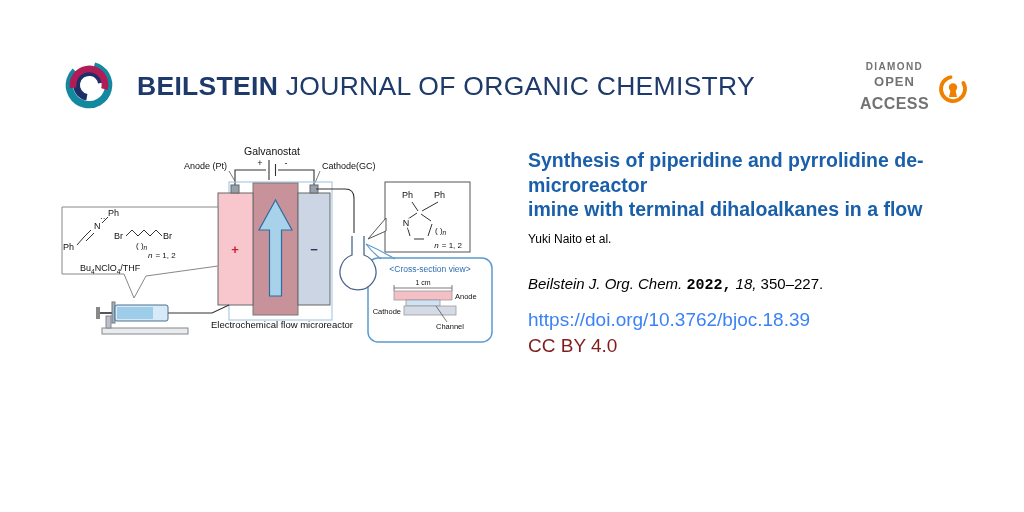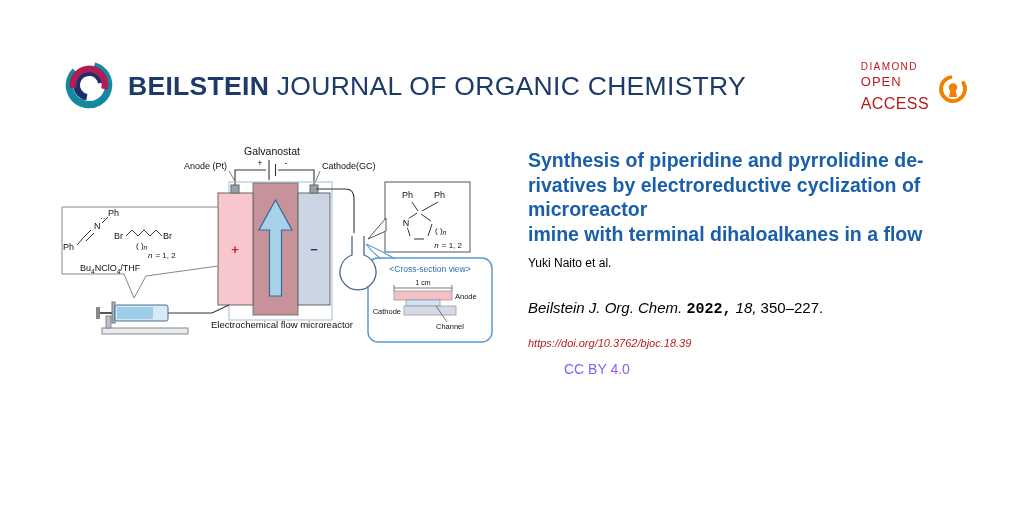--- a/index.html
+++ b/index.html
@@ -1,38 +1,38 @@
 <!DOCTYPE html>
 <html><head>
 <meta charset="utf-8">
 <style>
   html,body{margin:0;padding:0;background:#fff;}
   .page{position:relative;width:1024px;height:512px;background:#fff;overflow:hidden;
         font-family:"Liberation Sans",sans-serif;}
   
   .logo{position:absolute;left:60px;top:56px;width:58px;height:58px;}
-  .brand{position:absolute;left:128px;top:71px;font-size:26.5px;color:#1d3a6b;
+  .brand{position:absolute;left:137px;top:71px;font-size:26.5px;color:#1d3a6b;
          letter-spacing:.3px;white-space:nowrap;line-height:30px;}
   .brand .b{font-weight:700;}
   .brand .r{font-weight:400;}
   
   .oa{position:absolute;right:52px;top:62px;display:flex;align-items:center;gap:5px;}
-  .oa-text{text-align:left;color:#b91c1c;font-weight:400;line-height:1;}
+  .oa-text{text-align:center;color:#737373;font-weight:700;line-height:1;}
   .oa-l1{font-size:10px;letter-spacing:1.4px;margin-bottom:3px;}
   .oa-l2{font-size:13px;letter-spacing:1px;margin-bottom:8px;}
   .oa-l3{font-size:16px;letter-spacing:.4px;}
   
   .abstract{position:absolute;left:528px;top:148px;width:470px;color:#000;}
   .title-line{font-size:19.5px;font-weight:700;color:#1a5fa9;line-height:24.5px;white-space:nowrap;}
   .authors{margin-top:7px;font-size:12px;line-height:20px;color:#000;}
   .citation{margin-top:26px;font-size:15px;line-height:18px;color:#000;}
   .citation .it{}
   .citation .bold{font-weight:700;font-family:Liberation Mono, monospace;}
-  .doi{margin-top:16px;font-size:11px;line-height:17px;color:#b91c1c;font-style:italic;}
-  .license{margin-top:9px;font-size:14px;line-height:17px;color:#8b5cf6;margin-left:36px;}
+  .doi{margin-top:16px;font-size:19px;line-height:17px;color:#3b82f6;}
+  .license{margin-top:9px;font-size:19px;line-height:17px;color:#7f1d1d;}
   
   .diagram{position:absolute;left:50px;top:138px;width:455px;height:245px;}
   svg{font-family:"Liberation Sans",sans-serif;}
   svg text{fill:#111;}
   .t7{font-size:7px;} .t75{font-size:7.5px;} .t8{font-size:8px;}
   .t85{font-size:8.5px;} .t9{font-size:9px;} .t95{font-size:9.5px;} .t10{font-size:10.5px;}
   .mid{text-anchor:middle;} .end{text-anchor:end;}
   .it{font-style:italic;}
   .sub{font-size:6.5px;}
   .bond{stroke:#333;stroke-width:1;fill:none;}
@@ -172,21 +172,20 @@
       <text x="400" y="191" class="t75 mid">Channel</text>
     </g>
 
     <path d="M302,98 L302,117 A18 18 0 1 0 314,117 L314,98" fill="#fff" stroke="#4a688c" stroke-width="1.3"></path>
 
   </svg>
 
   <div class="abstract">
     <div>
       <div class="title-line">Synthesis of piperidine and pyrrolidine de-</div>
-      <div class="title-line">rivatives by electroreductive cyclization of</div>
       <div class="title-line">microreactor</div>
       <div class="title-line">imine with terminal dihaloalkanes in a flow</div>
     </div>
     <div class="authors">Yuki Naito et al.</div>
     <div class="citation">
       <span class="it">Beilstein J. Org. Chem.</span>
       <span class="bold">2022,</span>
       <span class="it">18,</span>
       <span>350–227.</span>
     </div>

